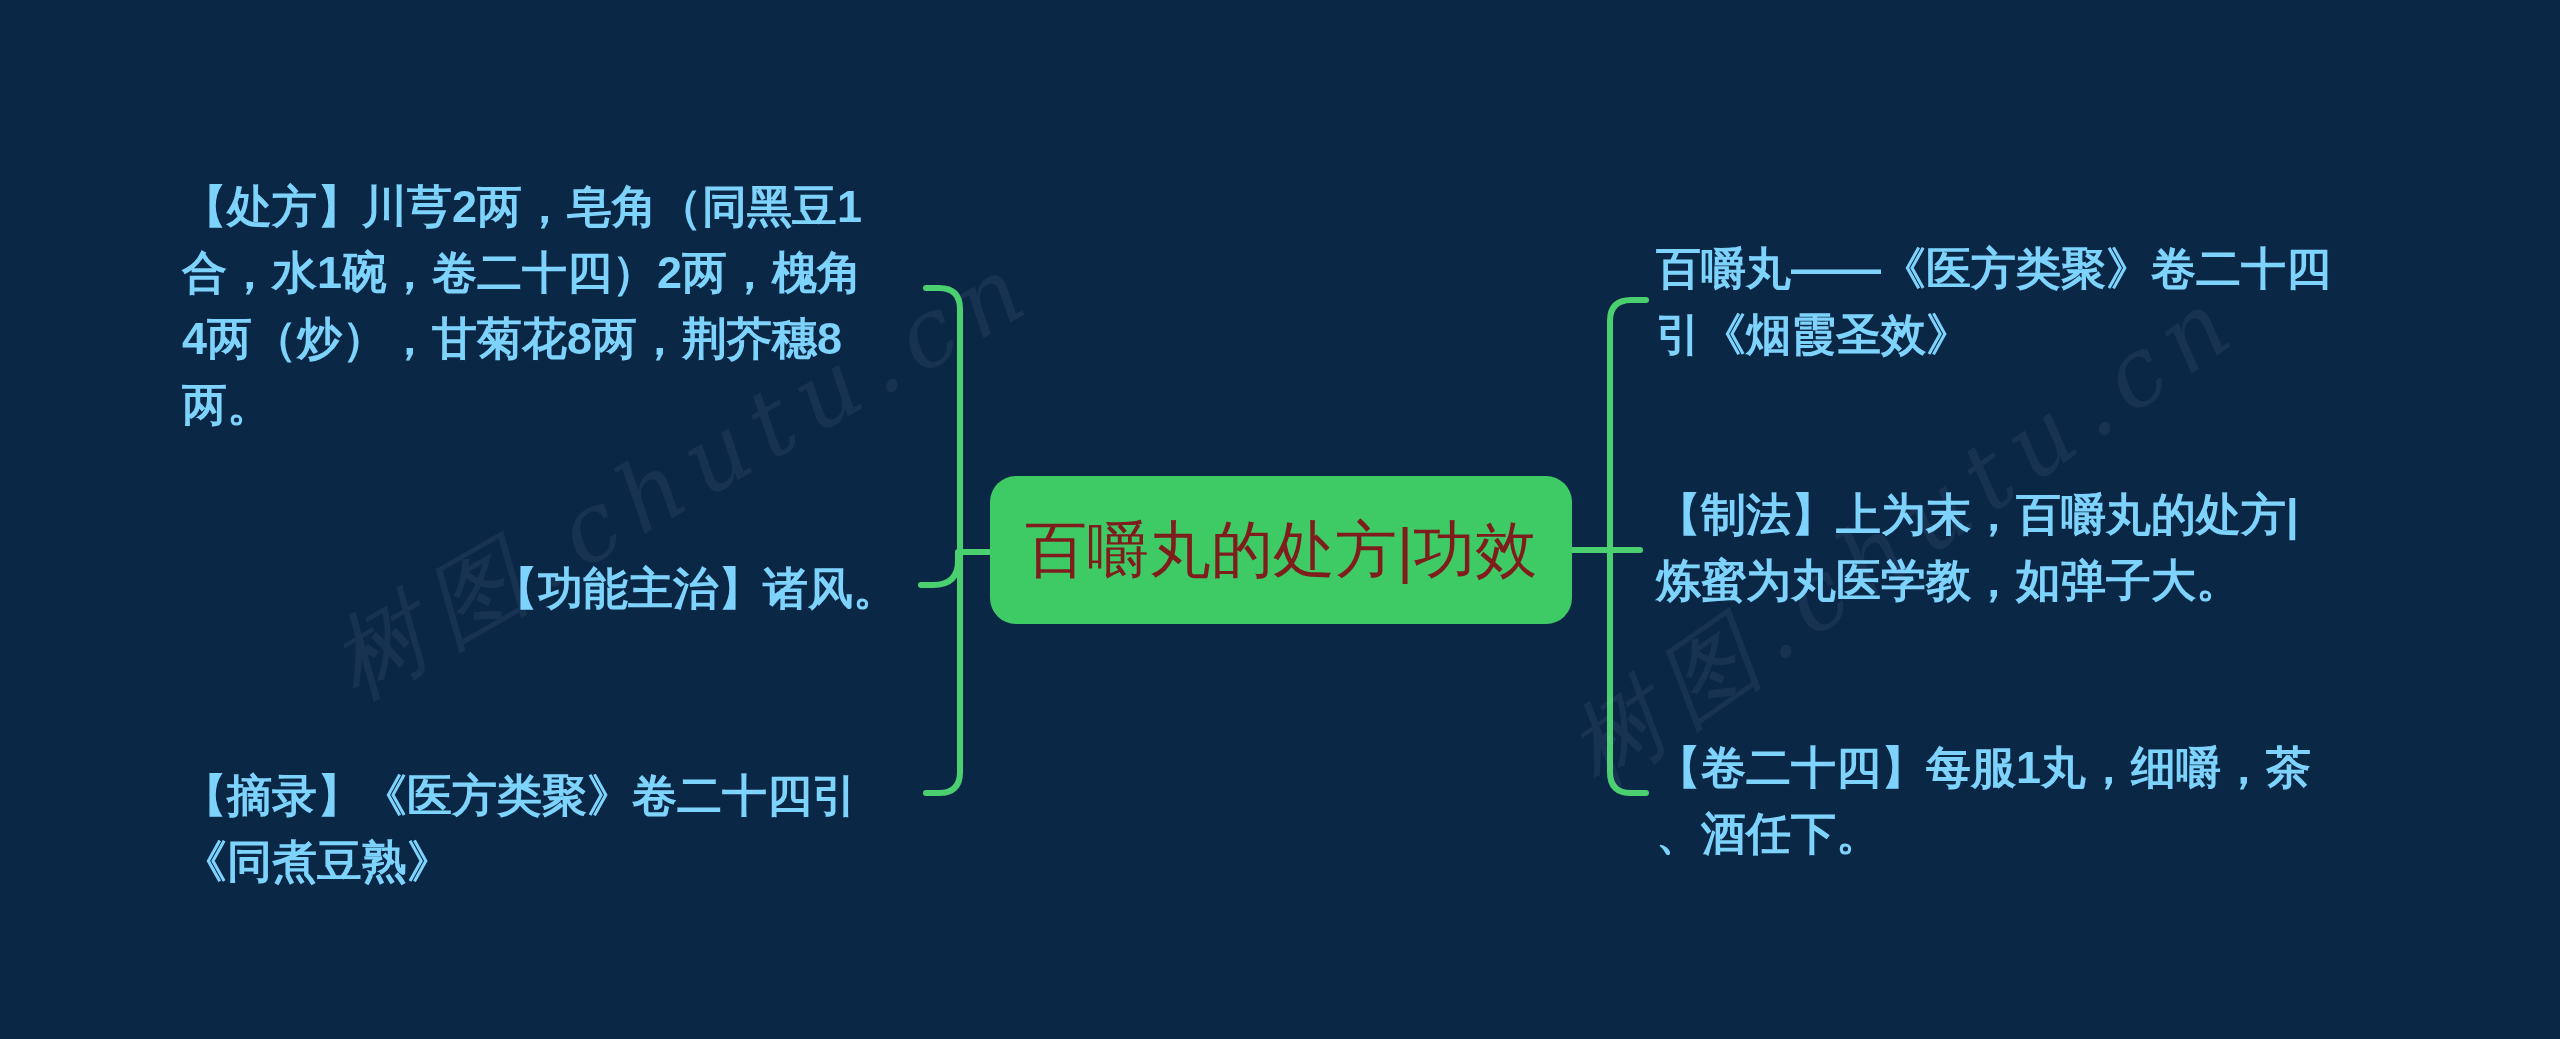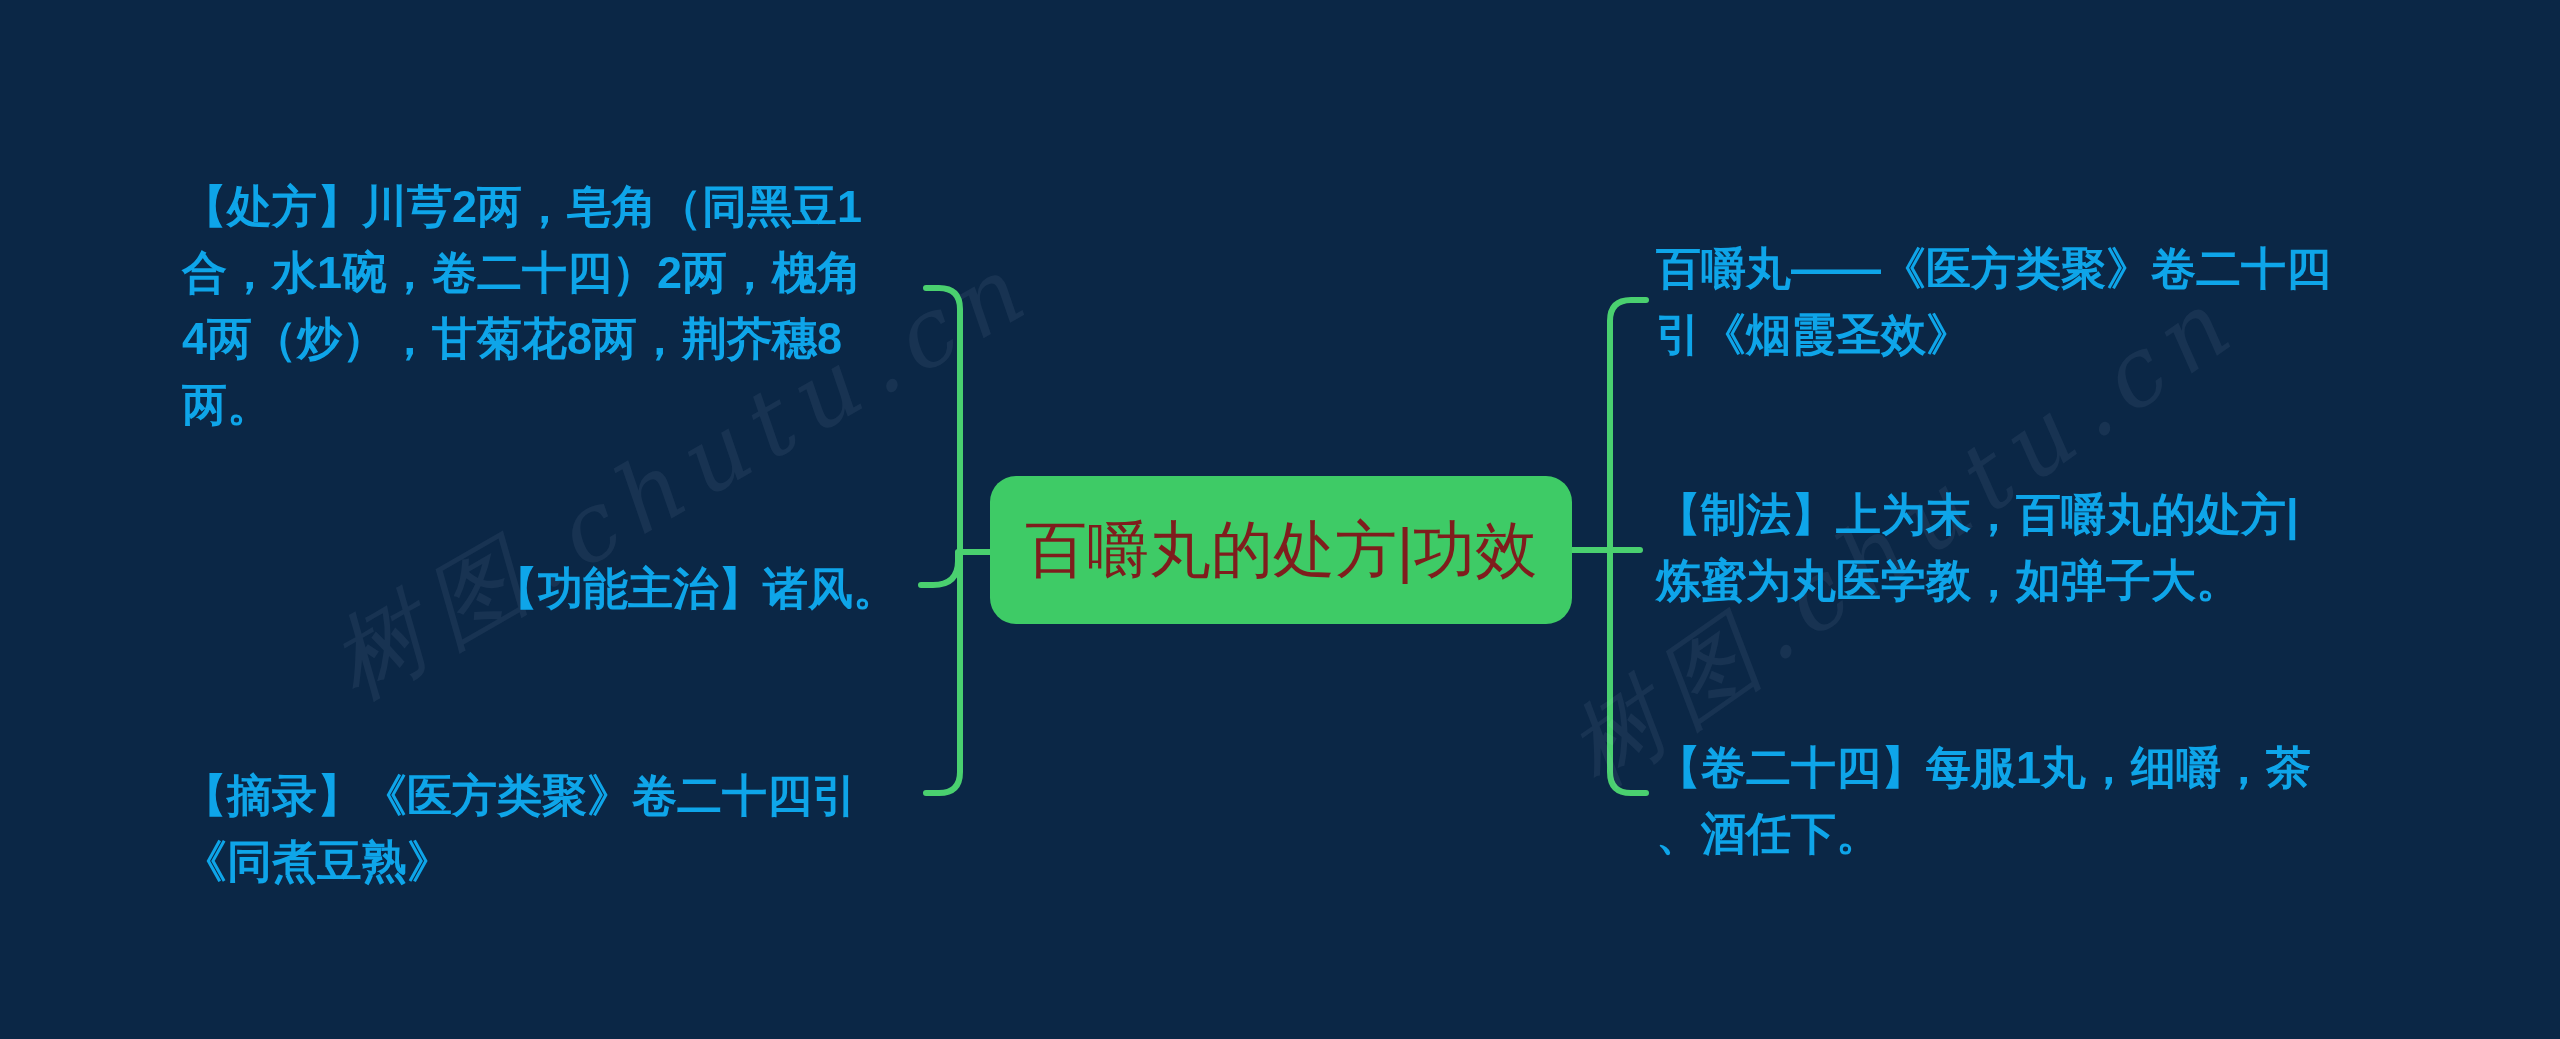--- a/index.html
+++ b/index.html
@@ -12,21 +12,21 @@
   }
   .links{position:absolute;left:0;top:0;width:2560px;height:1039px;}
   .links path{fill:none;stroke:#4ad06f;stroke-width:6;stroke-linecap:round;}
   .node{
     position:absolute;left:990px;top:476px;width:582px;height:148px;
     background:#3ecb66;border-radius:26px;
     display:flex;align-items:center;justify-content:center;
     font-size:62px;font-weight:500;color:#7f1d1d;white-space:nowrap;
   }
   .txt{
-    position:absolute;color:#0ea5e9;font-weight:700;
+    position:absolute;color:#7dd3fc;font-weight:700;
     font-size:45px;line-height:66px;white-space:nowrap;
   }
   .prescription{left:182px;top:174px;width:716px;}
   .indications {left:182px;top:556px;width:716px;text-align:right;}
   .excerpt     {left:182px;top:763px;width:716px;}
   .source      {left:1656px;top:236px;}
   .method      {left:1656px;top:482px;}
   .usage       {left:1656px;top:735px;}
   .wm{
     position:absolute;

